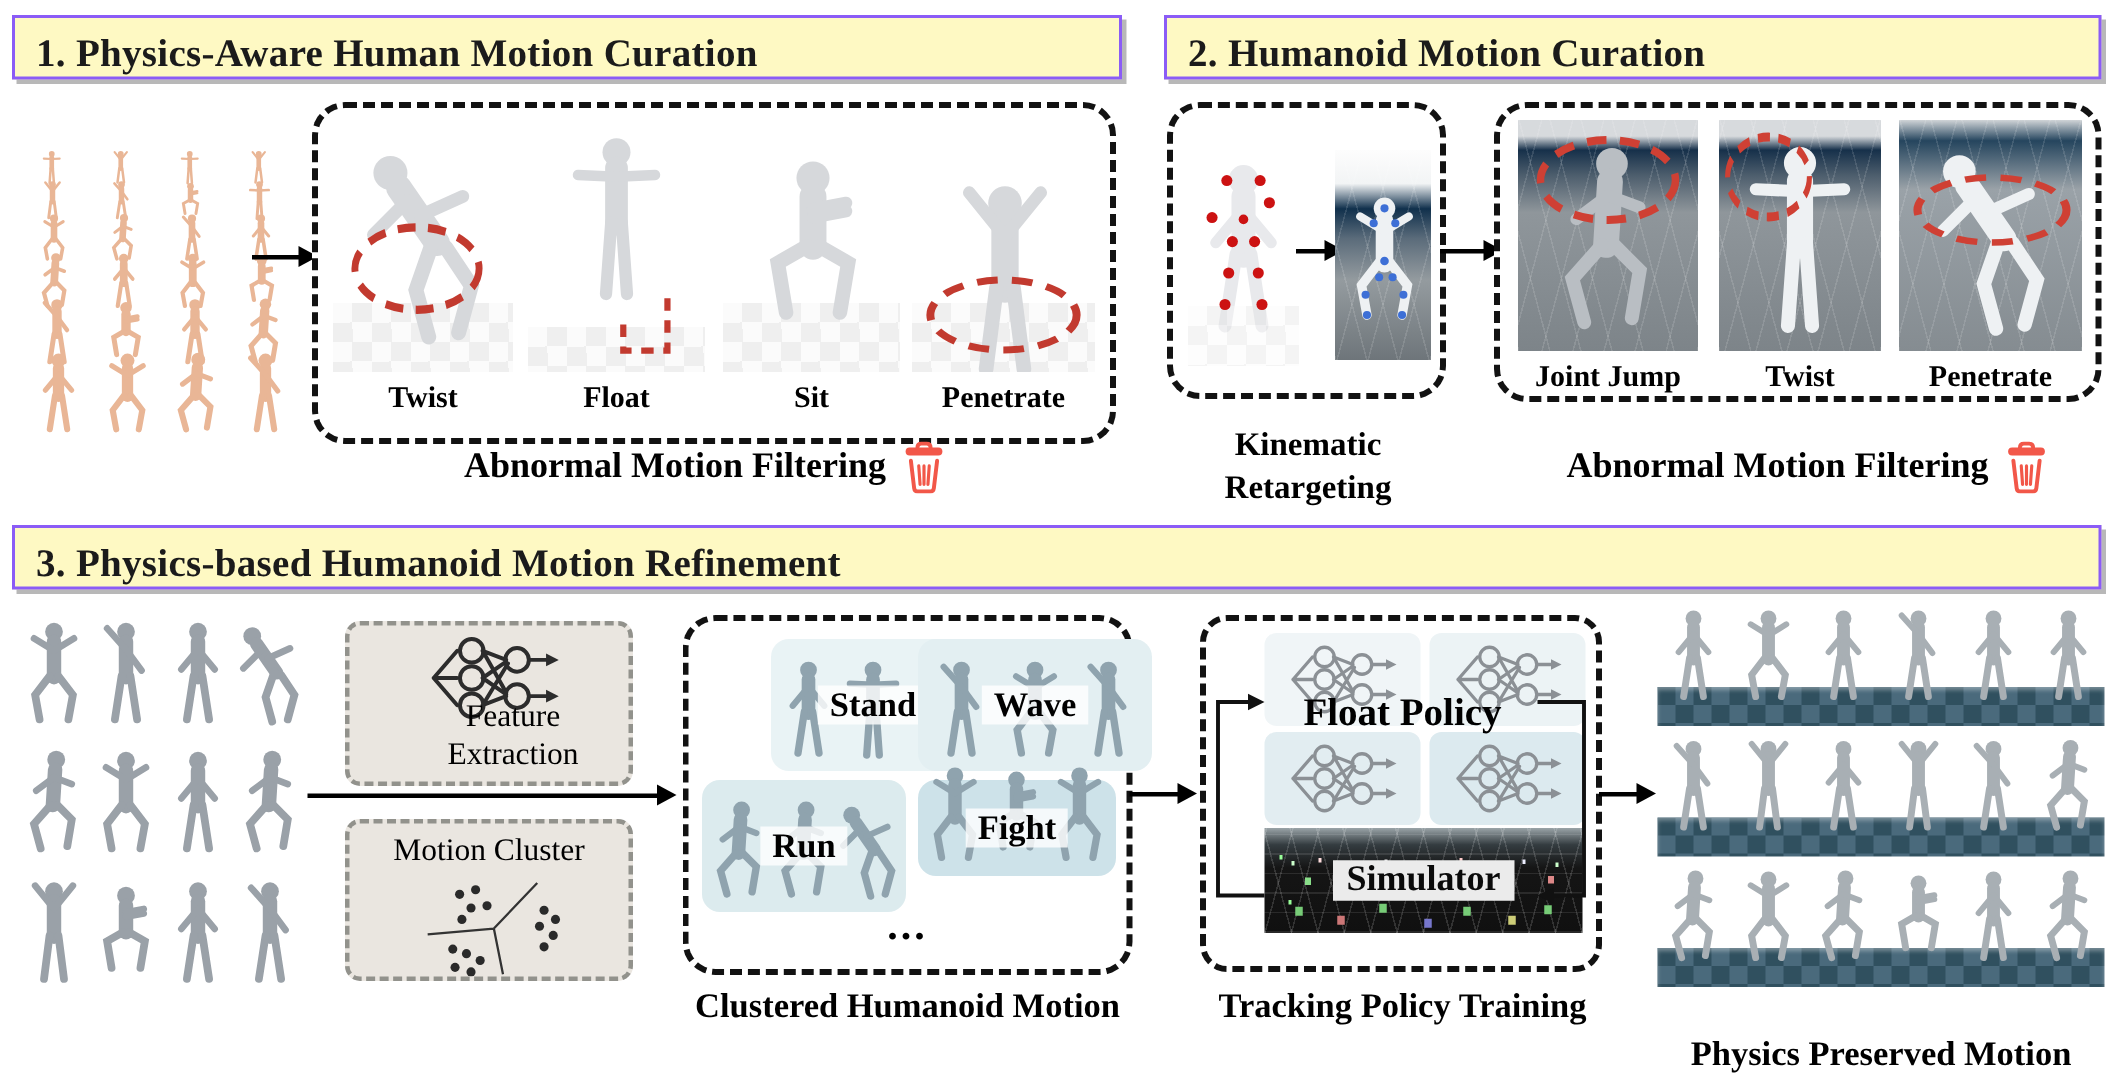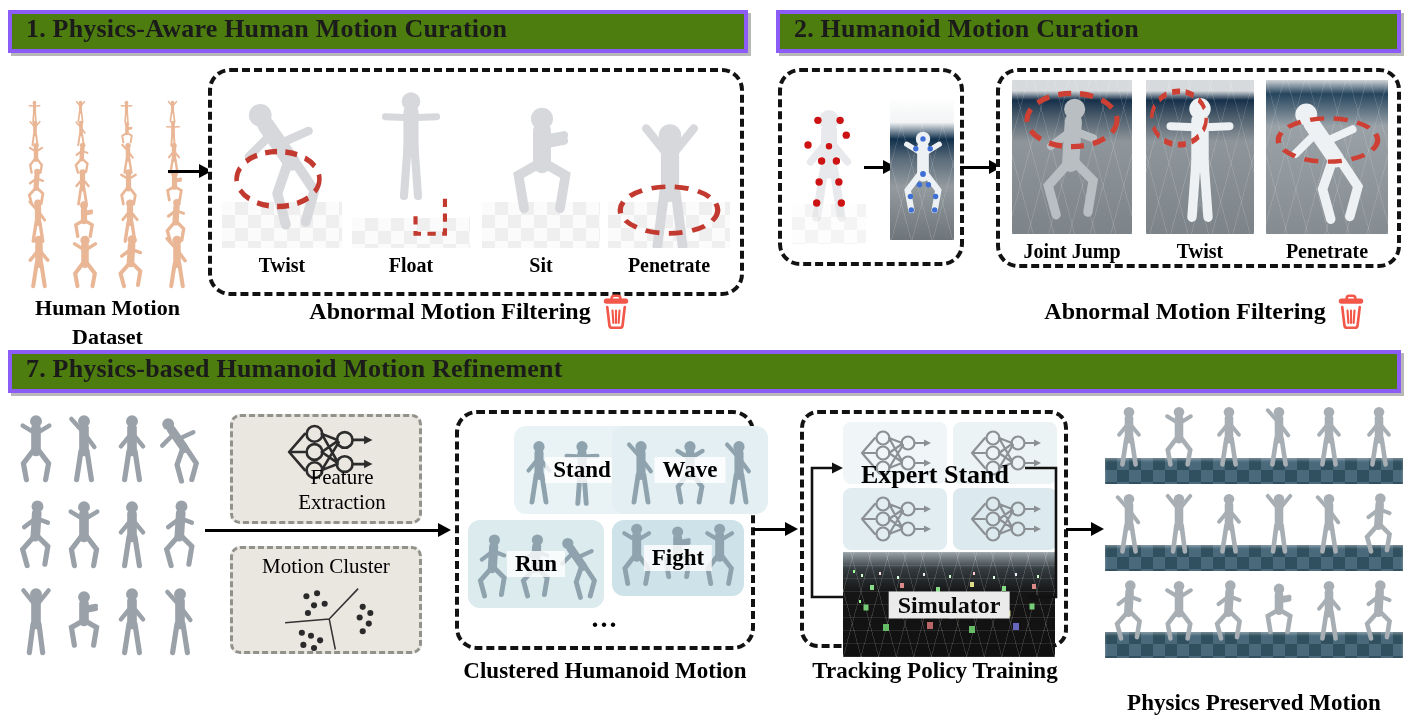--- a/index.html
+++ b/index.html
@@ -2,23 +2,23 @@
 <html><head>
 <meta charset="utf-8">
 <style>
   * { margin:0; padding:0; box-sizing:border-box; }
   body { background:#fff; }
   #canvas {
     position:relative; width:1409px; height:723px; background:#fff;
     font-family:"Liberation Serif", serif; color:#000; overflow:hidden;
   }
   .hdr {
-    position:absolute; background:#4d7c0f; border:4px solid #8b5cf6;
+    position:absolute; background:#fef9c3; border:2px solid #8b5cf6;
     box-shadow:3px 3px 0 rgba(0,0,0,.28);
-    display:flex; align-items:flex-start; padding-left:14px;
+    display:flex; align-items:flex-end; padding-left:14px;
     font-weight:bold; font-size:26px; color:#1b1b1b; letter-spacing:.2px;
   }
   #hdr1 { left:8px; top:10px; width:740px; height:43px; }
   #hdr2 { left:776px; top:10px; width:625px; height:43px; }
   #hdr3 { left:8px; top:350px; width:1393px; height:43px; }
 
   .dbox { position:absolute; border:4px dashed #121212; border-radius:22px; background:#fff; }
   .beigebox { position:absolute; background:#eae6e0; border:3px dashed #92928c; border-radius:10px; }
 
   .lbl { position:absolute; text-align:center; font-weight:bold; line-height:1.3; }
@@ -62,21 +62,21 @@
   .jointdot { position:absolute; inset:0; }
 
   
   .fgrid { position:absolute; left:12px; top:408px; width:192px; height:252px;
     display:grid; grid-template-columns:repeat(4,1fr); row-gap:8px; justify-items:center; align-items:end; }
   .ctile { position:absolute; border-radius:12px; display:flex; justify-content:space-around; align-items:flex-end; padding:4px 4px; }
   .chip { position:absolute; left:50%; top:50%; transform:translate(-50%,-50%);
     background:rgba(255,255,255,.8); padding:0 8px; font-weight:bold; font-size:23px; white-space:nowrap; }
   .nntile { position:absolute; border-radius:8px; display:flex; align-items:center; justify-content:center; }
   #simulator {
-    position:absolute; left:843px; top:552px; width:212px; height:105px; overflow:hidden;
+    position:absolute; left:843px; top:552px; width:212px; height:70px; overflow:hidden;
     background:
       repeating-linear-gradient(75deg, rgba(255,255,255,.14) 0 1px, transparent 1px 17px),
       repeating-linear-gradient(-75deg, rgba(255,255,255,.14) 0 1px, transparent 1px 17px),
       repeating-linear-gradient(0deg, rgba(255,255,255,.10) 0 1px, transparent 1px 13px),
       linear-gradient(180deg,#9aa4a8 0%,#343c40 16%,#151515 38%,#101010 100%);
     padding-left: 28px;
   }
   .specks { position:absolute; width:2px; height:3px; background:#9f9; }
   #sp1 { left:10px; top:18px; box-shadow:
     8px 4px 0 #cfc, 26px 2px 0 #fdd, 44px 6px 0 #dfd, 70px 3px 0 #eee, 96px 5px 0 #cfc, 120px 2px 0 #fcc,
@@ -191,21 +191,21 @@
 
 <div id="canvas">
 
   <div class="hdr" id="hdr1">
       <span>1. Physics-Aware Human Motion Curation</span>
     </div>
   <div class="hdr" id="hdr2">
       <span>2. Humanoid Motion Curation</span>
     </div>
   <div class="hdr" id="hdr3">
-      <span>7. Physics-based Humanoid Motion Refinement</span>
+      <span>3. Physics-based Humanoid Motion Refinement</span>
     </div>
 
   <div style="position:absolute;left:18px;top:76px;width:180px;height:216px;">
 
     <div style="position:absolute;left:0;bottom:0;width:42px;height:216px;">
       <svg class="fig fig-salmon" viewBox="0 0 60 100" style="position:absolute;bottom:0;left:0;height:58px;width:42px">
           <use href="#p-stand"></use>
         </svg>
       <svg class="fig fig-salmon" viewBox="0 0 60 100" style="position:absolute;bottom:46px;left:2px;height:48px;width:36px">
           <use href="#p-wave"></use>
@@ -277,21 +277,20 @@
           <use href="#p-stand"></use>
         </svg>
       <svg class="fig fig-salmon" viewBox="0 0 60 100" style="position:absolute;bottom:144px;left:6px;height:28px;width:22px">
           <use href="#p-tpose"></use>
         </svg>
       <svg class="fig fig-salmon" viewBox="0 0 60 100" style="position:absolute;bottom:168px;left:7px;height:24px;width:19px">
           <use href="#p-armsup"></use>
         </svg>
     </div>
   </div>
-  <div class="lbl" style="left:0;top:294px;width:215px;font-size:22px;">Human Motion Dataset</div>
 
   <div class="arrow" style="left:168px;top:170px;width:32px;"></div>
 
   <div class="dbox" style="left:208px;top:68px;width:536px;height:228px;"></div>
 
   <div class="ptile" style="left:222px;top:84px;width:120px;height:164px;">
     <div class="floor-check"></div>
     <svg class="fig fig-light" viewBox="0 0 60 100" style="position:absolute;left:18px;top:10px;width:86px;height:142px">
         <use href="#p-bent"></use>
       </svg>
@@ -372,20 +371,21 @@
         <circle cx="30" cy="50" r="3.2"></circle>
           <circle cx="26" cy="62" r="3"></circle>
           <circle cx="36" cy="62" r="3"></circle>
         <circle cx="16" cy="75" r="3"></circle>
           <circle cx="44" cy="75" r="3"></circle>
           <circle cx="17" cy="90" r="3"></circle>
           <circle cx="43" cy="90" r="3"></circle>
       </g>
     </svg>
   </div>
+  <div class="lbl" style="left:772px;top:282px;width:200px;font-size:22px;">Kinematic Retargeting</div>
 
   <div class="arrow" style="left:960px;top:166px;width:30px;"></div>
 
   <div class="dbox" style="left:996px;top:68px;width:405px;height:200px;"></div>
   <div class="rtile" style="left:1012px;top:80px;width:120px;height:154px;">
     <div class="gridlines"></div>
     <svg class="fig fig-dark" viewBox="0 0 60 100" style="position:absolute;left:18px;top:16px;width:84px;height:132px">
         <use href="#p-run"></use>
       </svg>
     <svg class="rell" viewBox="0 0 100 60" preserveAspectRatio="none" style="left:10px;top:8px;width:100px;height:64px">
@@ -505,21 +505,21 @@
         <use href="#p-run"></use>
       </svg>
     <svg class="fig fig-steel" viewBox="0 0 60 100" style="height:72px;width:42px">
         <use href="#p-run"></use>
       </svg>
     <svg class="fig fig-steel" viewBox="0 0 60 100" style="height:72px;width:42px">
         <use href="#p-bent"></use>
       </svg>
     <span class="chip">Run</span>
   </div>
-  <div class="ctile" style="left:612px;top:520px;width:132px;height:76px;background:#cde2e9;">
+  <div class="ctile" style="left:612px;top:520px;width:132px;height:64px;background:#cde2e9;">
     <svg class="fig fig-steel" viewBox="0 0 60 100" style="height:72px;width:42px">
         <use href="#p-fight"></use>
       </svg>
     <svg class="fig fig-steel" viewBox="0 0 60 100" style="height:72px;width:42px">
         <use href="#p-squat"></use>
       </svg>
     <svg class="fig fig-steel" viewBox="0 0 60 100" style="height:72px;width:42px">
         <use href="#p-fight"></use>
       </svg>
     <span class="chip">Fight</span>
@@ -543,21 +543,21 @@
   <div class="nntile" style="left:843px;top:488px;width:104px;height:62px;background:#e2edf1;">
     <svg viewBox="0 0 74 48" style="width:86px;height:48px;color:#8b9095">
         <use href="#nn"></use>
       </svg>
   </div>
   <div class="nntile" style="left:953px;top:488px;width:104px;height:62px;background:#dceaef;">
     <svg viewBox="0 0 74 48" style="width:86px;height:48px;color:#8b9095">
         <use href="#nn"></use>
       </svg>
   </div>
-  <div class="lbl" style="left:820px;top:458px;width:230px;font-size:26px;">Expert Stand</div>
+  <div class="lbl" style="left:820px;top:458px;width:230px;font-size:26px;">Float Policy</div>
   <div id="simulator">
     <div class="specks" id="sp1"></div>
     <div class="specks" id="sp2"></div>
     <span class="simchip">Simulator</span>
   </div>
   <svg id="cyclearrows" width="268" height="238" viewBox="0 0 268 238">
     <path d="M43 187 H12 V58 H32" fill="none" stroke="#111" stroke-width="2.6"></path>
     <polygon points="32,52.5 43,58 32,63.5" fill="#111"></polygon>
     <path d="M225 58 H256 V187 H236" fill="none" stroke="#111" stroke-width="2.6"></path>
     <polygon points="236,181.5 225,187 236,192.5" fill="#111"></polygon>

